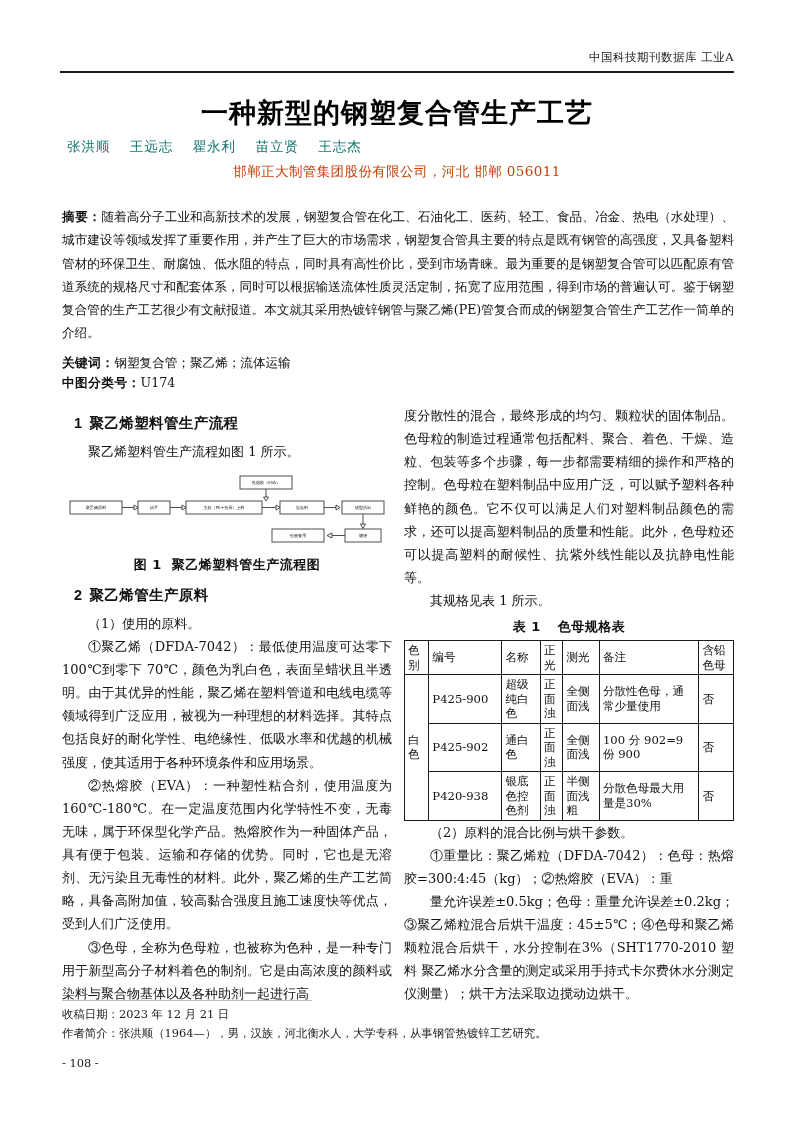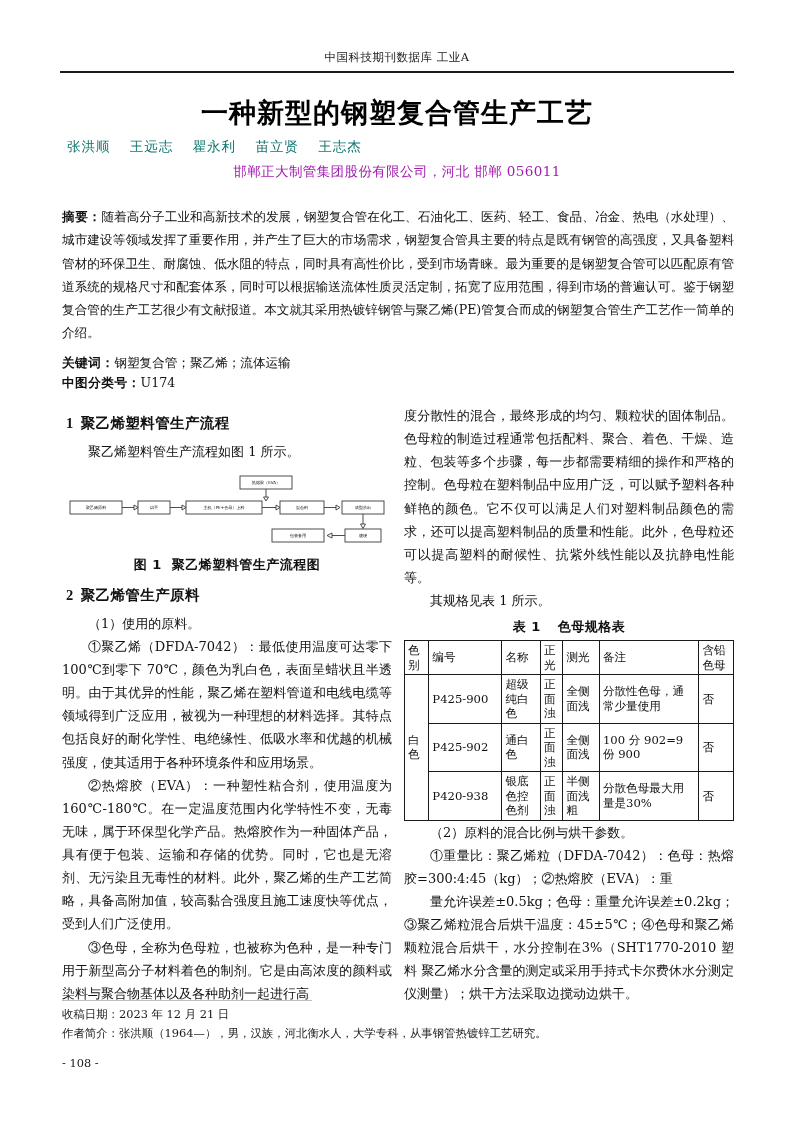--- a/index.html
+++ b/index.html
@@ -20,21 +20,21 @@
     width: 794px;
     height: 1123px;
     padding: 0;
   }
 
   
   .running-head {
     position: absolute;
     left: 60px; top: 50px;
     width: 674px;
-    text-align: center;
+    text-align: right;
     font-size: 11.5px;
     letter-spacing: 0.5px;
     color: #1a1a1a;
     font-family: "DejaVu Serif", "Liberation Serif", serif;
   }
   .head-rule {
     position: absolute;
     left: 60px; top: 71px;
     width: 674px;
     height: 2px;
@@ -63,21 +63,21 @@
     color: #0f766e;
   }
   .authors span { margin: 0 7px; }
   .affiliation {
     position: absolute;
     left: 60px; top: 163px;
     width: 674px;
     text-align: center;
     font-size: 13.5px;
     letter-spacing: 0.4px;
-    color: #a21caf;
+    color: #c2410c;
   }
 
   
   .abstract-block {
     position: absolute;
     left: 62px; top: 205px;
     width: 672px;
     font-size: 12.6px;
     line-height: 1.85;
     text-align: justify;
@@ -109,24 +109,24 @@
     width: 330px;
     font-size: 13px;
     line-height: 1.78;
     text-align: justify;
     text-justify: inter-ideograph;
   }
   .col-left  { left: 62px; }
   .col-right { left: 404px; }
 
   .sec-head {
-    font-family: Liberation Serif, serif;
+    font-family: Liberation Sans, sans-serif;
     font-weight: bold;
     font-size: 14.5px;
-    margin: 9px 0 5px 4px;
+    margin: 9px 0 5px 12px;
     letter-spacing: 0.4px;
     line-height: 1.5;
   }
   .sec-head .num { margin-right: 7px; }
   p.para {
     margin: 0;
     text-indent: 2em;
   }
   p.para.noindent { text-indent: 0; }
 

